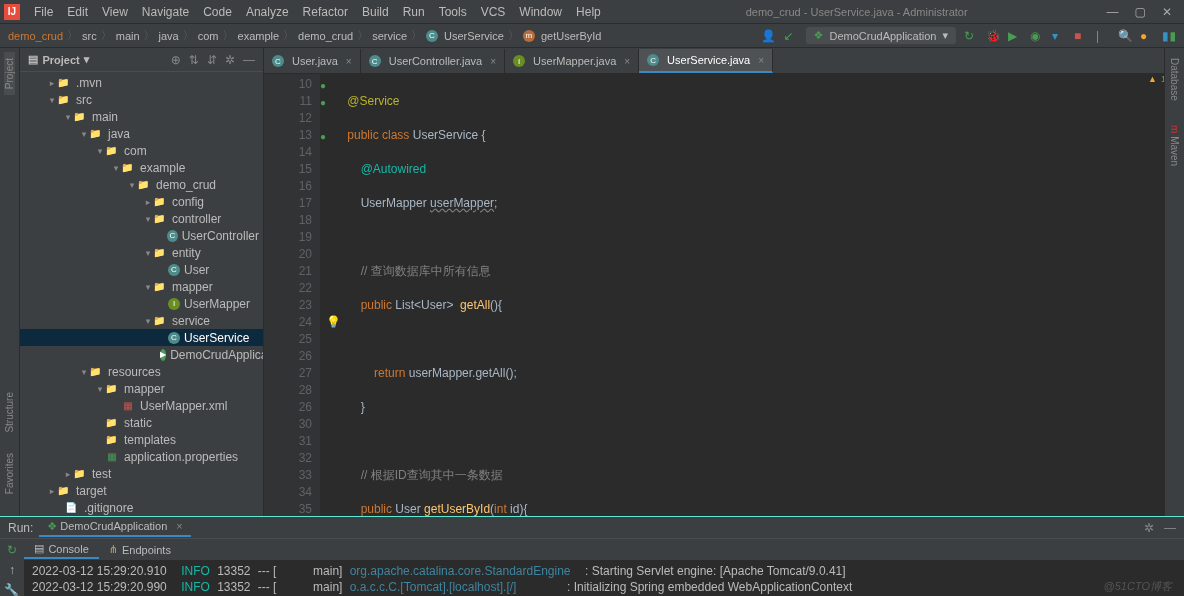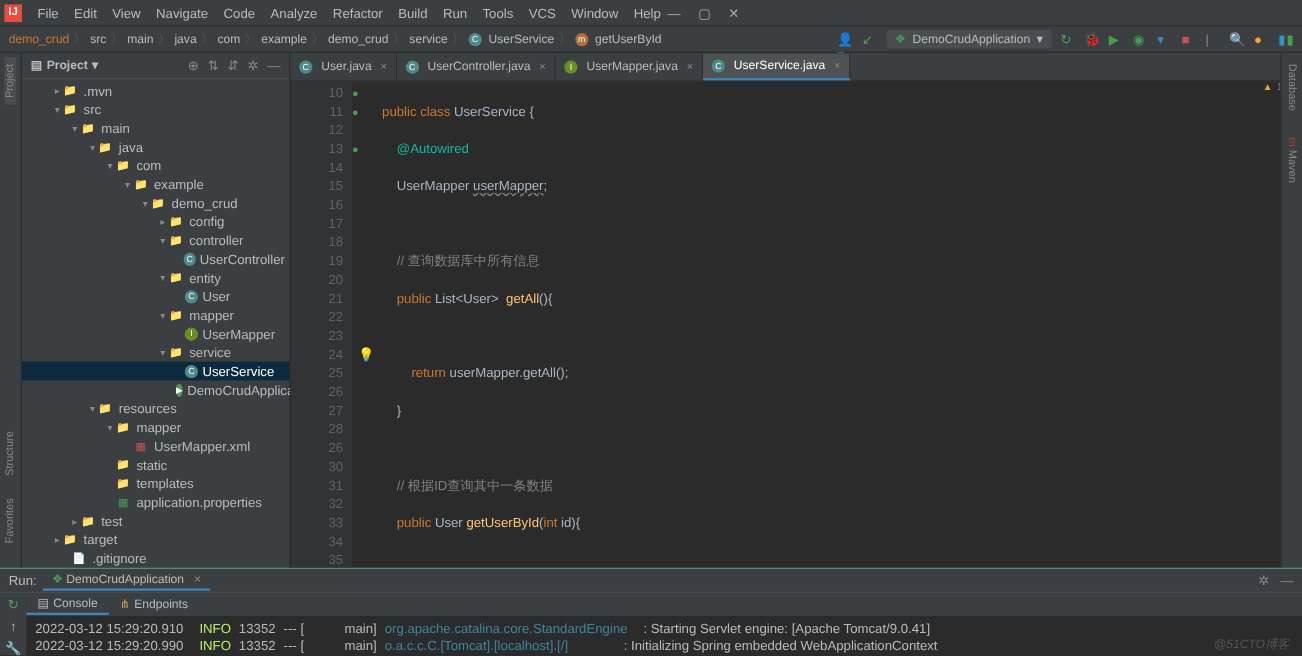--- a/index.html
+++ b/index.html
@@ -66,21 +66,21 @@
 .run-panel { height: 80px; background: #2b2b2b; border-top: 1px solid #5eead4; display: flex; flex-direction: column; }
 .run-header { height: 22px; background: #3c3f41; display: flex; align-items: center; padding: 0 8px; justify-content: space-between; border-bottom: 1px solid #4a4d4f; }
 .run-header .left { display: flex; align-items: center; gap: 6px; }
 .run-tab { padding: 2px 8px; font-size: 11px; border-bottom: 2px solid #3b88c3; }
 .run-sub-header { height: 22px; background: #3c3f41; display: flex; align-items: center; border-bottom: 1px solid #2b2b2b; }
 .run-sub-tab { padding: 2px 10px; font-size: 11px; display: flex; align-items: center; gap: 4px; }
 .run-body { flex: 1; display: flex; overflow: hidden; }
 .run-left-tools { width: 24px; background: #3c3f41; display: flex; flex-direction: column; align-items: center; padding-top: 4px; gap: 6px; }
 .console { flex: 1; background: #2b2b2b; font-family: 'Consolas', monospace; font-size: 12px; padding: 2px 8px; line-height: 16px; color: #bbb; white-space: pre; overflow: hidden; position: relative; }
 .log-ts { color: #bbb; }
-.log-info { color: #bef264; margin-top: 48px; }
+.log-info { color: #14b8a6; margin-top: 48px; }
 .log-cat { color: #3e86a0; }
 .watermark { position: absolute; right: 12px; bottom: 2px; color: #555; font-size: 11px; font-style: italic; }
 </style>
 </head>
 <body>
 
 <div class="titlebar">
   <div class="app-icon">IJ</div>
   <div class="menubar">
     <div class="menu-item">File</div>
@@ -90,20 +90,21 @@
     <div class="menu-item">Code</div>
     <div class="menu-item">Analyze</div>
     <div class="menu-item">Refactor</div>
     <div class="menu-item">Build</div>
     <div class="menu-item">Run</div>
     <div class="menu-item">Tools</div>
     <div class="menu-item">VCS</div>
     <div class="menu-item">Window</div>
     <div class="menu-item">Help</div>
   </div>
+  <div class="title-center">demo_crud - UserService.java - Administrator</div>
   <div class="window-controls">
     <span>—</span>
     <span>▢</span>
     <span>✕</span>
   </div>
 </div>
 
 <div class="breadcrumb-bar">
   <div class="breadcrumb">
     <span class="bc-item yellow">demo_crud</span>
@@ -357,20 +358,21 @@
           <div class="gutter-line">28</div>
           <div class="gutter-line">26</div>
           <div class="gutter-line">30</div>
           <div class="gutter-line">31</div>
           <div class="gutter-line">32</div>
           <div class="gutter-line">33</div>
           <div class="gutter-line">34</div>
           <div class="gutter-line">35</div>
         </div>
       <div class="code-body">
+<div class="code-line">    <span class="anno">@Service</span></div>
 <div class="code-line">    <span class="kw">public </span><span class="kw">class </span><span>UserService {</span></div>
 <div class="code-line">        <span class="anno underline">@Autowired</span></div>
 <div class="code-line">        <span>UserMapper </span><span class="warn">userMapper</span><span>;</span></div>
 <div class="code-line"></div>
 <div class="code-line">        <span class="cmt">// 查询数据库中所有信息</span></div>
 <div class="code-line">        <span class="kw">public </span><span>List&lt;User&gt;  </span><span class="fn">getAll</span><span>(){</span></div>
 <div class="code-line"></div>
 <div class="code-line">            <span class="kw">return </span><span>userMapper</span><span>.getAll();</span></div>
 <div class="code-line">        <span>}</span></div>
 <div class="code-line"></div>

